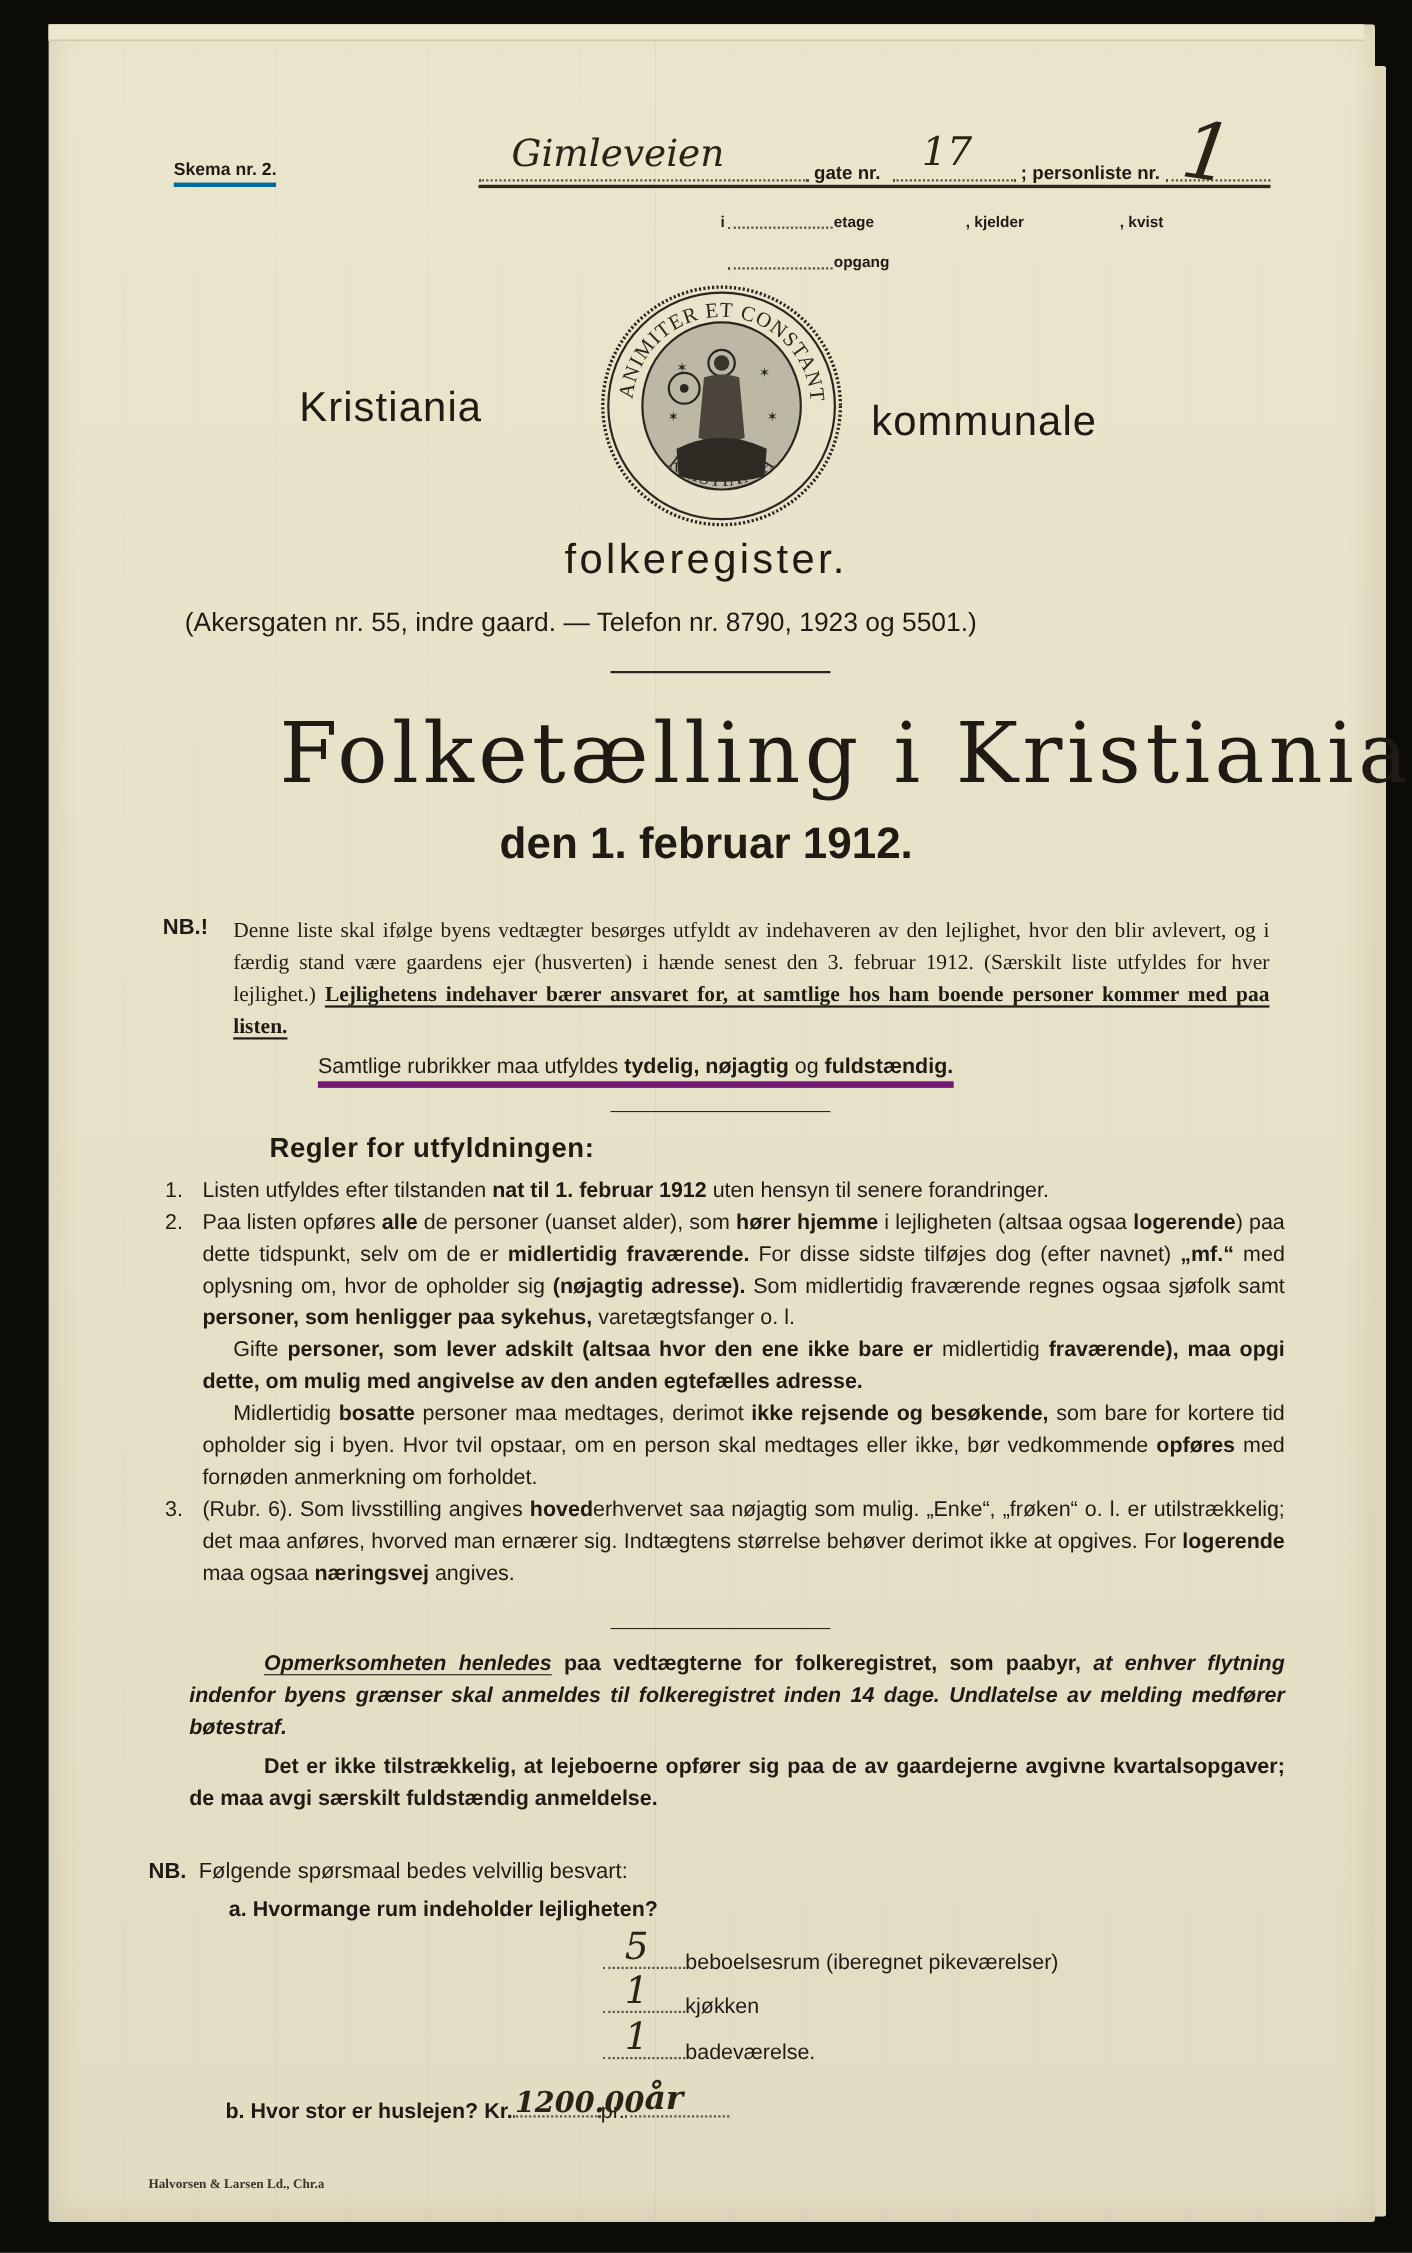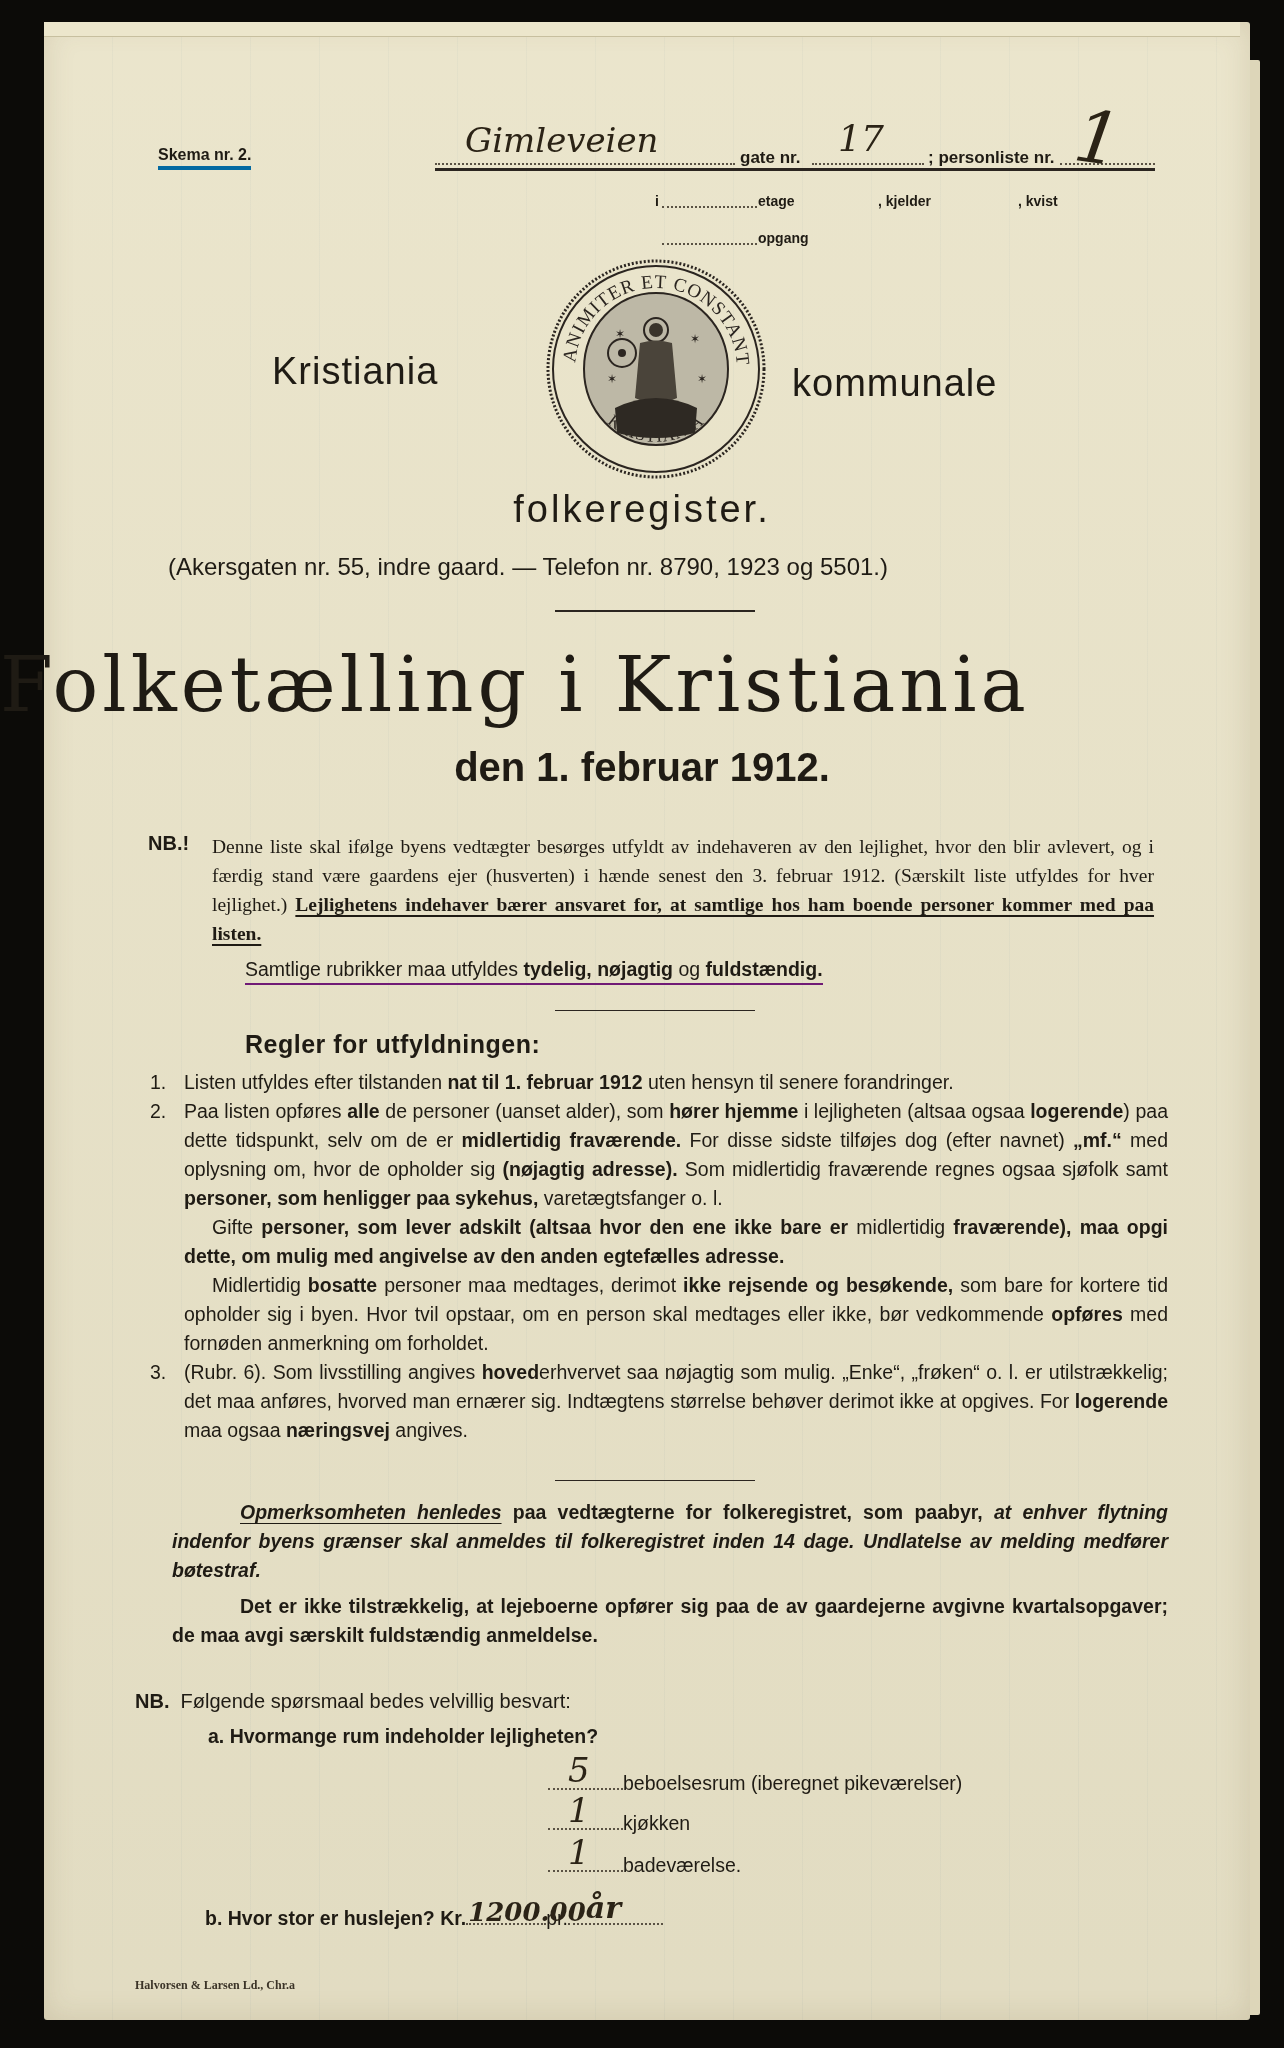--- a/index.html
+++ b/index.html
@@ -47,21 +47,21 @@
   .small-label { font-size:14px; font-weight:bold; }
 
   .seal {
     position:absolute; left:545px; top:258px; width:222px; height:222px;
   }
   .kristiania { left:272px; top:350px; font-size:38px; letter-spacing:1px; font-family:"Liberation Sans", sans-serif; }
   .kommunale { left:792px; top:362px; font-size:38px; letter-spacing:1px; font-family:"Liberation Sans", sans-serif; }
   .folkereg { left:0; width:1284px; text-align:center; top:488px; font-size:38px; letter-spacing:3px; font-family:"Liberation Sans", sans-serif; }
   .address { left:0; width:1056px; text-align:center; top:553px; font-size:24px; }
   .hr1 { left:555px; top:610px; width:200px; height:2px; }
-  .title { left:0; width:1284px; text-align:left; top:640px; font-size:76px; font-family:"DejaVu Serif", serif; letter-spacing:4px; }
+  .title { left:0; width:1284px; text-align:right; top:640px; font-size:76px; font-family:"DejaVu Serif", serif; letter-spacing:4px; }
   .subtitle { left:0; width:1284px; text-align:center; top:745px; font-size:40px; font-weight:bold; }
 
   .nb-label { left:148px; top:832px; font-size:20px; font-weight:bold; }
   .para { font-size:19.5px; line-height:29px; }
   .nb-text { left:212px; top:832px; width:942px; text-align:justify;font-family:Liberation Serif, serif; }
   .ul { text-decoration:underline; text-decoration-thickness:2px; text-underline-offset:4px; font-weight:bold; }
   .nb-line3 { left:245px; top:958px; font-size:19.5px; }
   .hr2 { left:555px; top:1010px; width:200px; height:1px; }
 
   .rules-heading { left:245px; top:1030px; font-size:25px; font-weight:bold; letter-spacing:0.5px; font-family:"Liberation Sans", sans-serif; }
@@ -149,21 +149,21 @@
 <div class="abs rule hr1"></div>
 
 <div class="abs title">Folketælling i Kristiania</div>
 <div class="abs subtitle">den 1. februar 1912.</div>
 
 <div class="abs nb-label">NB.!</div>
 <div class="abs para nb-text">
   <span>Denne liste skal ifølge byens vedtægter besørges utfyldt av indehaveren av den lejlighet, hvor den blir avlevert, og i færdig stand være gaardens ejer (husverten) i hænde senest den 3. februar 1912. (Særskilt liste utfyldes for hver lejlighet.)</span>
   <span class="ul">Lejlighetens indehaver bærer ansvaret for, at samtlige hos ham boende personer kommer med paa listen.</span>
 </div>
-<div class="abs nb-line3" style="border-bottom:2px solid #701a75; padding-bottom:2px;">
+<div class="abs nb-line3" style="border-bottom:6px solid #701a75; padding-bottom:2px;margin-left:44px;">
   <span>Samtlige rubrikker maa utfyldes</span>
   <b>tydelig, nøjagtig</b>
   <span>og</span>
   <b>fuldstændig.</b>
 </div>
 <div class="abs rule hr2"></div>
 
 <div class="abs rules-heading">Regler for utfyldningen:</div>
 <div class="abs para rules" id="rules-list">
     <div class="item"><span class="num">1.</span><span>Listen utfyldes efter tilstanden </span><b>nat til 1. februar 1912</b><span> uten hensyn til senere forandringer.</span></div>

